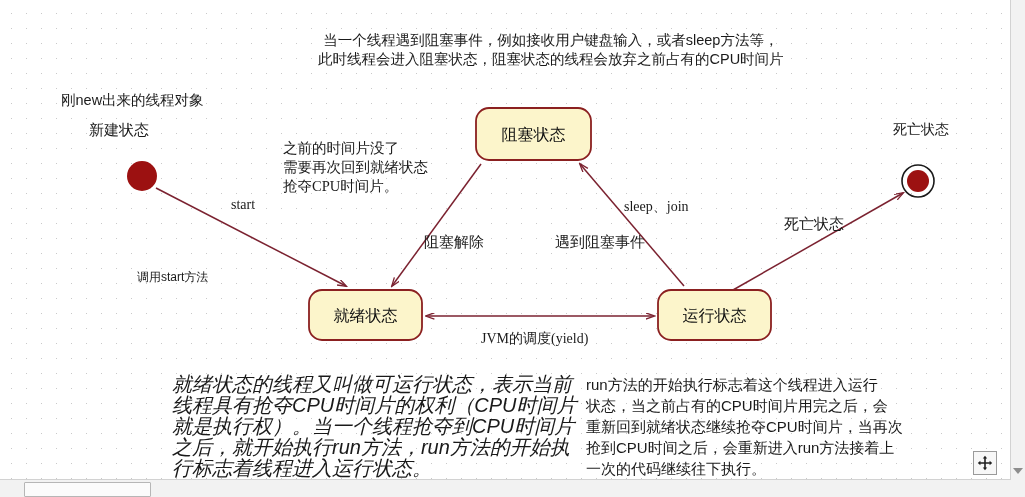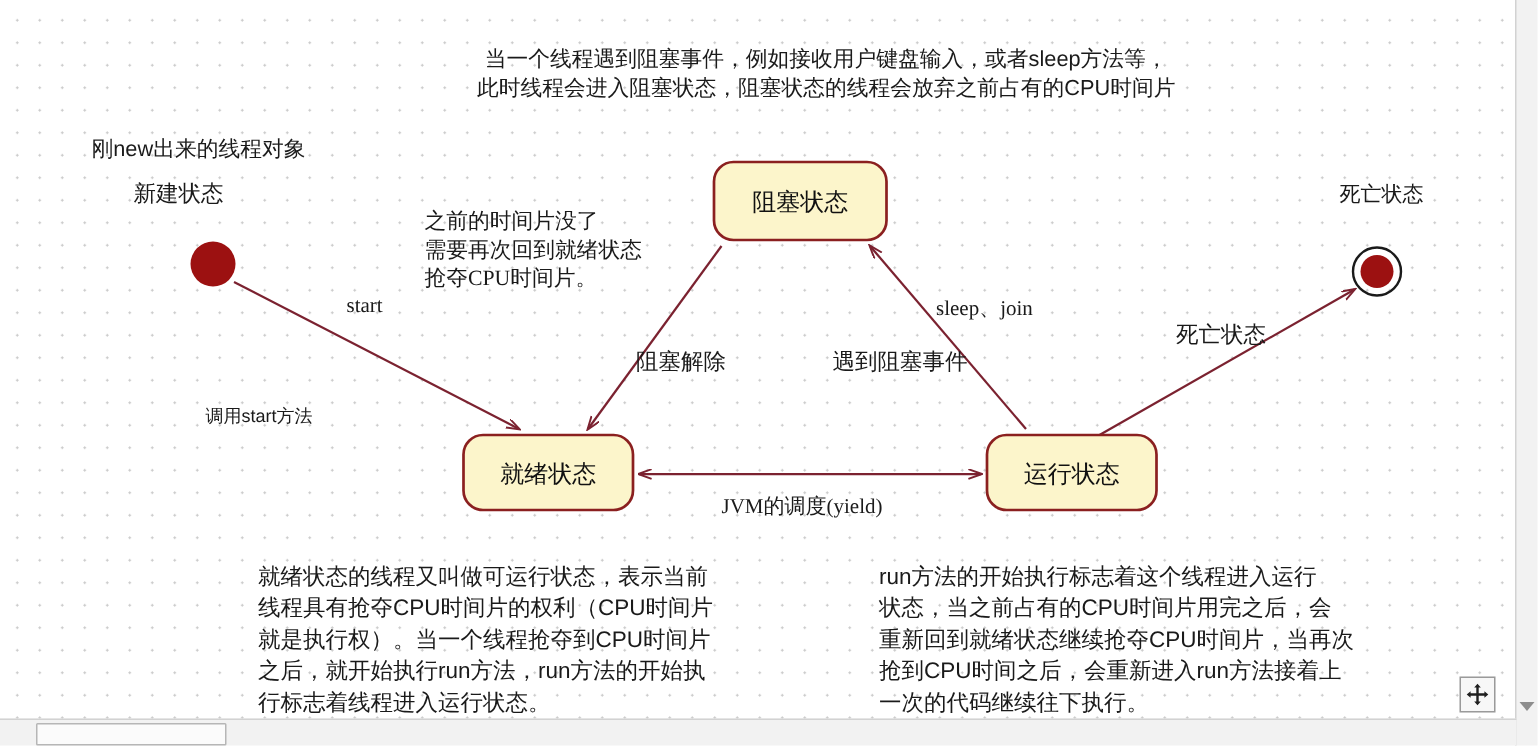--- a/index.html
+++ b/index.html
@@ -134,21 +134,21 @@
 此时线程会进入阻塞状态，阻塞状态的线程会放弃之前占有的CPU时间片</div>
 
   <div class="note" style="left:61px;top:91px;">刚new出来的线程对象</div>
 
   <div class="note" style="left:283px;top:139px;font-family:Liberation Serif, serif;">之前的时间片没了
 需要再次回到就绪状态
 抢夺CPU时间片。</div>
 
   <div class="note" style="left:137px;top:268px;font-size:12px;">调用start方法</div>
 
-  <div class="note" style="left:172px;top:374px;line-height:21px;font-size:15px;">就绪状态的线程又叫做可运行状态，表示当前
+  <div class="note" style="left:172px;top:374px;line-height:21px;font-size:20px;font-style:italic;">就绪状态的线程又叫做可运行状态，表示当前
 线程具有抢夺CPU时间片的权利（CPU时间片
 就是执行权）。当一个线程抢夺到CPU时间片
 之后，就开始执行run方法，run方法的开始执
 行标志着线程进入运行状态。</div>
 
   <div class="note" style="left:586px;top:374px;line-height:21px;font-size:15px;">run方法的开始执行标志着这个线程进入运行
 状态，当之前占有的CPU时间片用完之后，会
 重新回到就绪状态继续抢夺CPU时间片，当再次
 抢到CPU时间之后，会重新进入run方法接着上
 一次的代码继续往下执行。</div>

